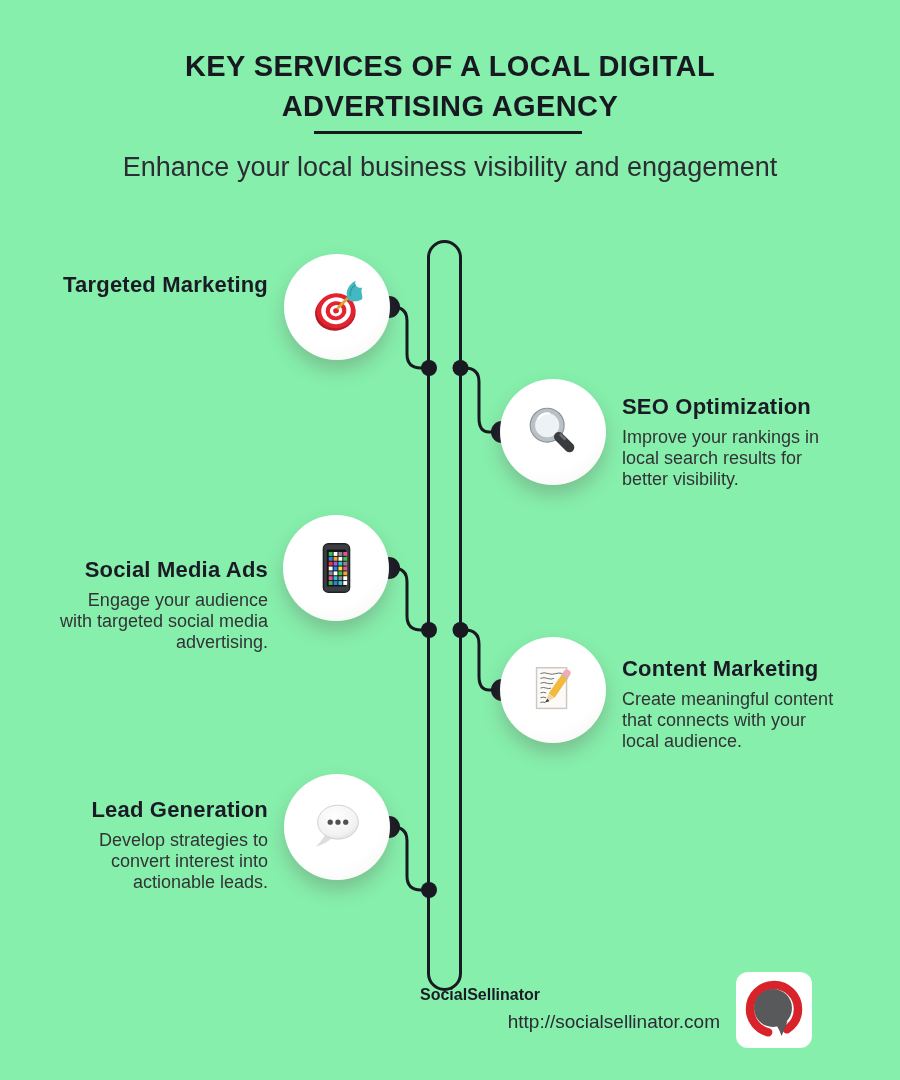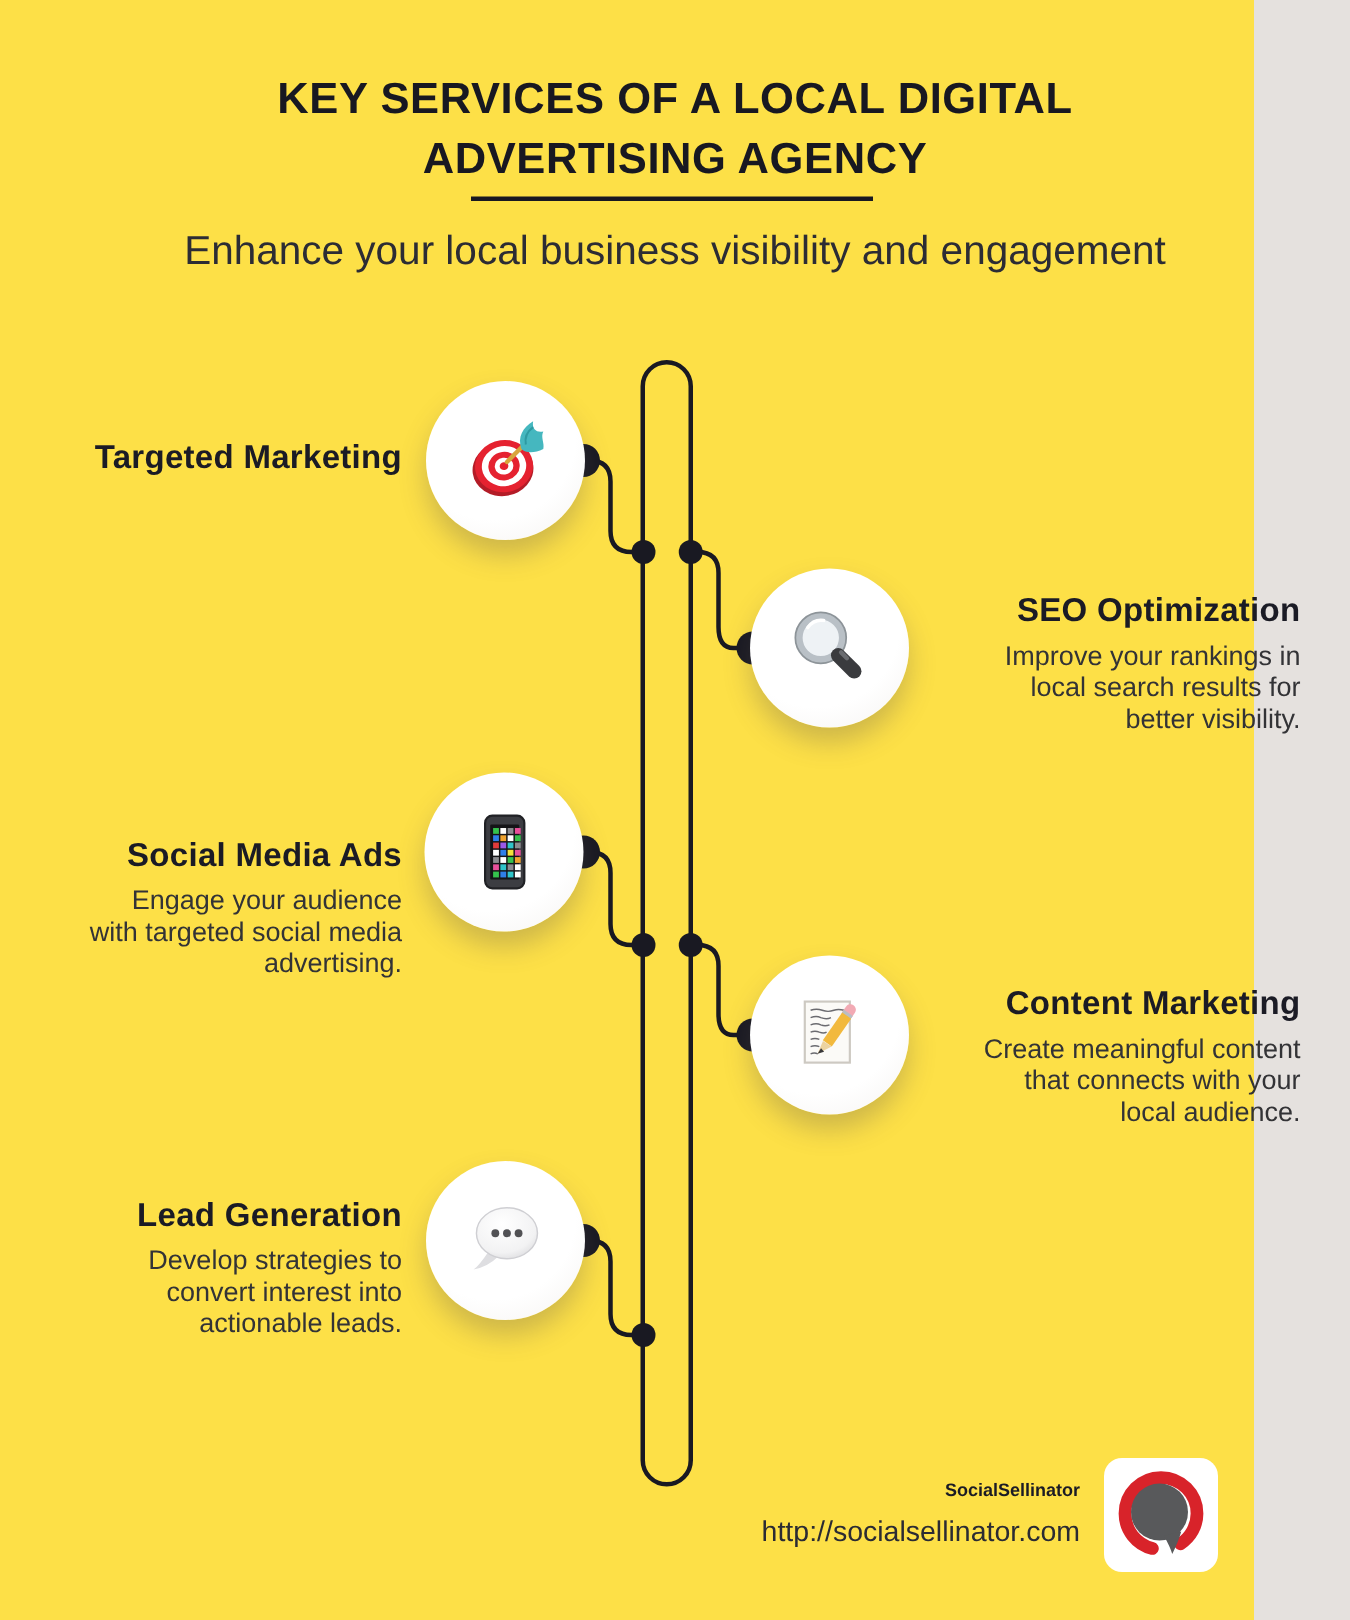--- a/index.html
+++ b/index.html
@@ -4,22 +4,22 @@
 <style>
   * { margin: 0; padding: 0; box-sizing: border-box; }
   html, body { width: 900px; height: 1080px; }
   body {
     font-family: "Liberation Sans", "DejaVu Sans", sans-serif;
     background: #e5e1de;
     overflow: hidden;
   }
   .canvas {
     position: relative;
-    width: 836px; height: 1080px;
-    background: #fde047;
+    width: 900px; height: 1080px;
+    background: #86efac;
   }
   
   .page-title {
     position: absolute; top: 46px; left: 0; width: 900px;
     text-align: center;
     font-size: 29px; font-weight: 800; letter-spacing: 0.4px;
     line-height: 1.38;
     color: #181821;
     white-space: pre-line;
   }
@@ -46,38 +46,37 @@
     width: 106px; height: 106px;
     border-radius: 50%;
     background: radial-gradient(circle at 42% 35%, #ffffff 60%, #f4f2f0 100%);
     box-shadow: 0 10px 18px rgba(95, 85, 80, 0.30);
     display: flex; align-items: center; justify-content: center;
   }
   .icon-circle svg { width: 62px; height: 62px; }
   
   .item-text { position: absolute; }
   .item-text.left  { left: 40px;  width: 228px; text-align: right; }
-  .item-text.right { left: 622px; width: 245px; text-align: right; }
+  .item-text.right { left: 622px; width: 245px; text-align: left; }
   .item-title {
     font-size: 22px; font-weight: 800;
     color: #1b1b25;
     margin-bottom: 7px;
     letter-spacing: 0.2px;
   }
   .item-desc {
     font-size: 18px; font-weight: 400;
     color: #333336;
     line-height: 1.17;
     white-space: pre-line;
   }
   
   .footer-brand {
     position: absolute; top: 986px; left: 420px; width: 300px;
-    text-align: right;
-    font-size: 12px; font-weight: 800; color: #1b1b25;
+    font-size: 16px; font-weight: 800; color: #1b1b25;
   }
   .footer-url {
     position: absolute; top: 1011px; left: 420px; width: 300px;
     text-align: right;
     font-size: 19px; font-weight: 400; color: #2b2b33;
   }
   .brand-logo {
     position: absolute; top: 972px; left: 736px;
     width: 76px; height: 76px;
   }
@@ -110,21 +109,21 @@
       <circle cx="502" cy="690" r="11"></circle>
       <circle cx="389" cy="827" r="11"></circle>
       <circle cx="429" cy="368" r="8"></circle>
       <circle cx="460.5" cy="368" r="8"></circle>
       <circle cx="429" cy="630" r="8"></circle>
       <circle cx="460.5" cy="630" r="8"></circle>
       <circle cx="429" cy="890" r="8"></circle>
     </g>
   </svg>
 
-  <div class="item-text left" style="top:272px;margin-top:20px;">
+  <div class="item-text left" style="top:272px;">
     <div class="item-title">Targeted Marketing</div>
   </div>
   <div class="icon-circle" style="left:284px; top:254px;">
     <svg viewBox="0 0 64 64">
       <g transform="rotate(-8 30 36)">
         <ellipse cx="30" cy="38" rx="21" ry="18.5" fill="#b31c27"></ellipse>
         <ellipse cx="31" cy="36" rx="20" ry="18" fill="#e52230"></ellipse>
         <ellipse cx="31" cy="36" rx="15.3" ry="13.8" fill="#ffffff"></ellipse>
         <ellipse cx="31" cy="36" rx="10.8" ry="9.8" fill="#e52230"></ellipse>
         <ellipse cx="31" cy="36" rx="6.4" ry="5.8" fill="#ffffff"></ellipse>

